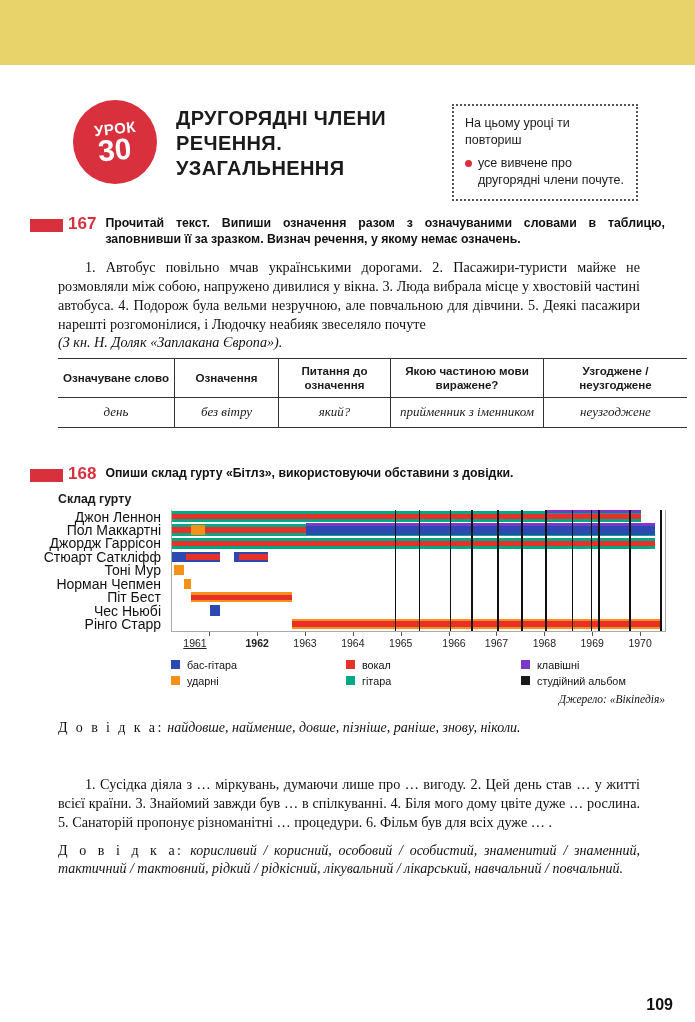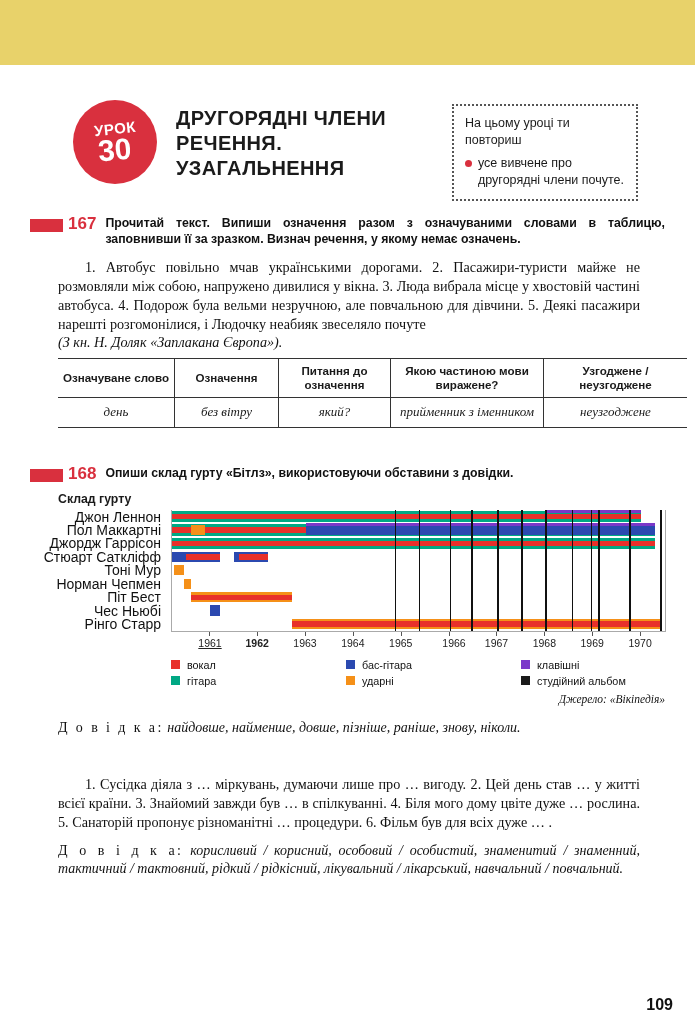--- a/index.html
+++ b/index.html
@@ -278,59 +278,59 @@
           <div class="album" style="left: 349.408px; top: 0px; height: 121px;"></div>
           <div class="album" style="left: 373.34px; top: 0px; height: 121px;"></div>
           <div class="album" style="left: 399.665px; top: 0px; height: 121px;"></div>
           <div class="album" style="left: 418.811px; top: 0px; height: 121px;"></div>
           <div class="album" style="left: 425.99px; top: 0px; height: 121px;"></div>
           <div class="album" style="left: 457.102px; top: 0px; height: 121px;"></div>
           <div class="album" style="left: 488.214px; top: 0px; height: 121px;"></div>
         </div>
       <div class="axis" id="axis">
           <div class="tick" style="left: 38.2913px;"></div>
-          <div class="tick-lbl" style="left: 39px; text-decoration: underline;">1961</div>
+          <div class="tick-lbl" style="left: 24px; text-decoration: underline;">1961</div>
           <div class="tick" style="left: 86.1553px;"></div>
           <div class="tick-lbl" style="left: 86.1553px; font-weight: bold;">1962</div>
           <div class="tick" style="left: 134.019px;"></div>
           <div class="tick-lbl" style="left: 134.019px;">1963</div>
           <div class="tick" style="left: 181.883px;"></div>
           <div class="tick-lbl" style="left: 181.883px;">1964</div>
           <div class="tick" style="left: 229.748px;"></div>
           <div class="tick-lbl" style="left: 229.748px;">1965</div>
           <div class="tick" style="left: 277.612px;"></div>
           <div class="tick-lbl" style="left: 283px;">1966</div>
           <div class="tick" style="left: 325.476px;"></div>
           <div class="tick-lbl" style="left: 325.476px;">1967</div>
           <div class="tick" style="left: 373.34px;"></div>
           <div class="tick-lbl" style="left: 373.34px;">1968</div>
           <div class="tick" style="left: 421.204px;"></div>
           <div class="tick-lbl" style="left: 421.204px;">1969</div>
           <div class="tick" style="left: 469.068px;"></div>
           <div class="tick-lbl" style="left: 469.068px;">1970</div>
         </div>
       <div class="legend" id="legend">
+          <div class="legend-col c2">
+            <div class="legend-item">
+              <span class="legend-swatch" style="background: rgb(43, 73, 176);"></span>
+              <span class="legend-text">бас-гітара</span>
+            </div>
+            <div class="legend-item">
+              <span class="legend-swatch" style="background: rgb(245, 144, 24);"></span>
+              <span class="legend-text">ударні</span>
+            </div>
+          </div>
           <div class="legend-col c1">
             <div class="legend-item">
               <span class="legend-swatch" style="background: rgb(232, 48, 42);"></span>
               <span class="legend-text">вокал</span>
             </div>
             <div class="legend-item">
               <span class="legend-swatch" style="background: rgb(0, 168, 132);"></span>
               <span class="legend-text">гітара</span>
-            </div>
-          </div>
-          <div class="legend-col c2">
-            <div class="legend-item">
-              <span class="legend-swatch" style="background: rgb(43, 73, 176);"></span>
-              <span class="legend-text">бас-гітара</span>
-            </div>
-            <div class="legend-item">
-              <span class="legend-swatch" style="background: rgb(245, 144, 24);"></span>
-              <span class="legend-text">ударні</span>
             </div>
           </div>
           <div class="legend-col c3">
             <div class="legend-item">
               <span class="legend-swatch" style="background: rgb(123, 56, 201);"></span>
               <span class="legend-text">клавішні</span>
             </div>
             <div class="legend-item">
               <span class="legend-swatch" style="background: rgb(26, 26, 26);"></span>
               <span class="legend-text">студійний альбом</span>

